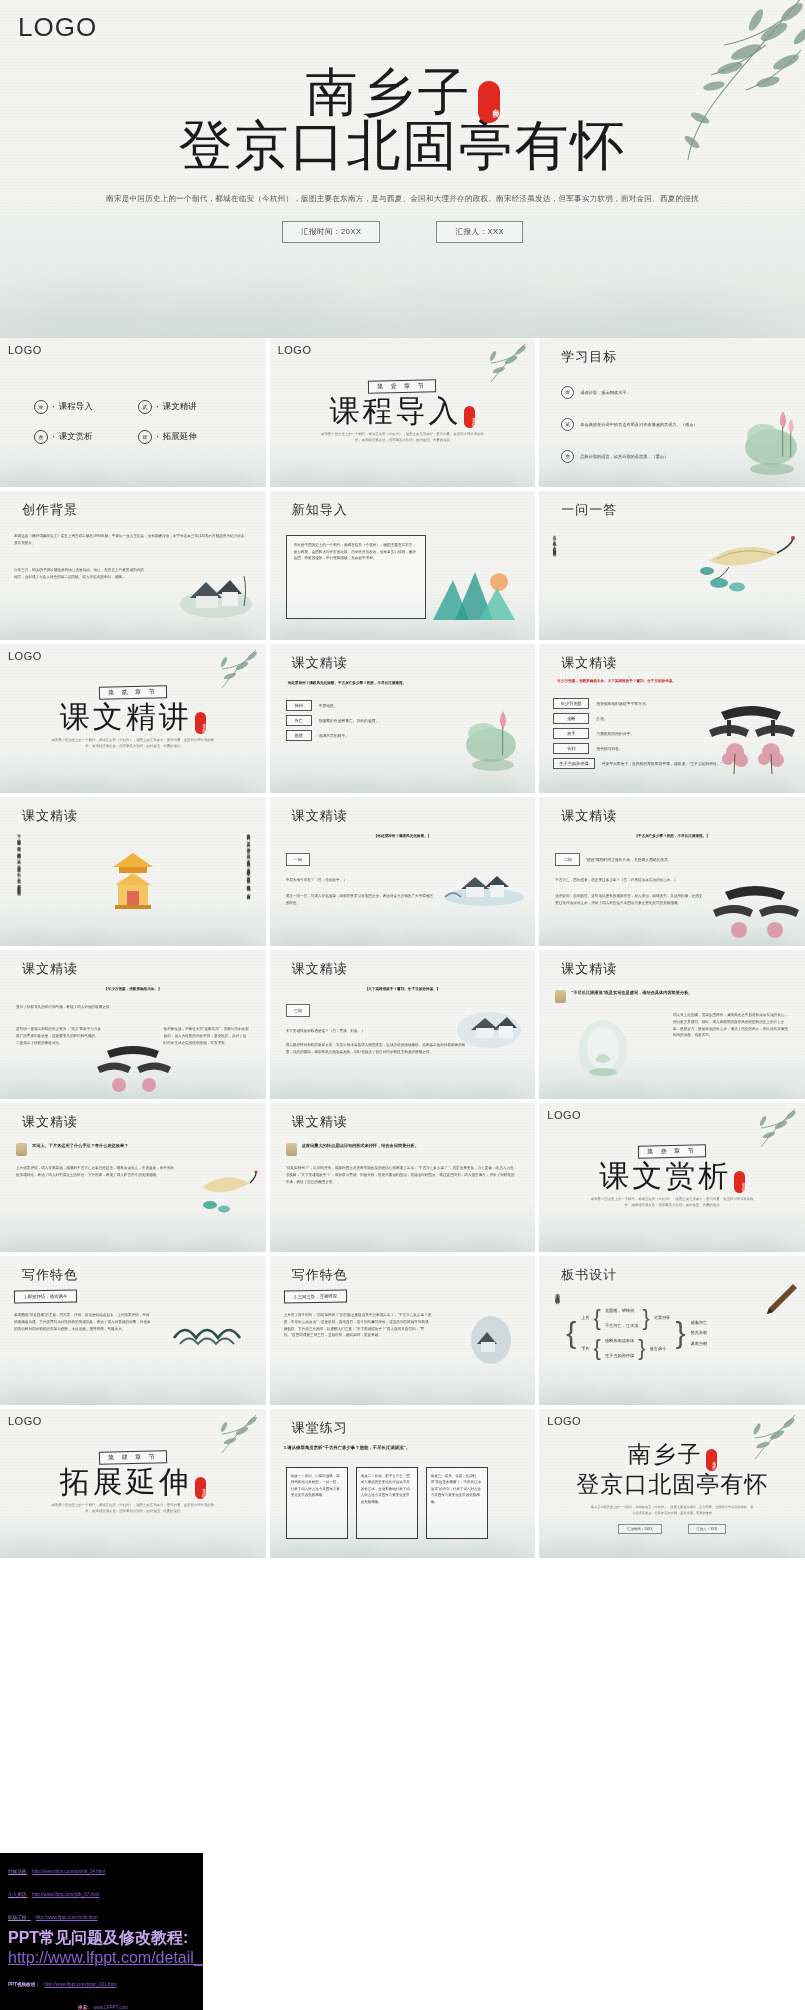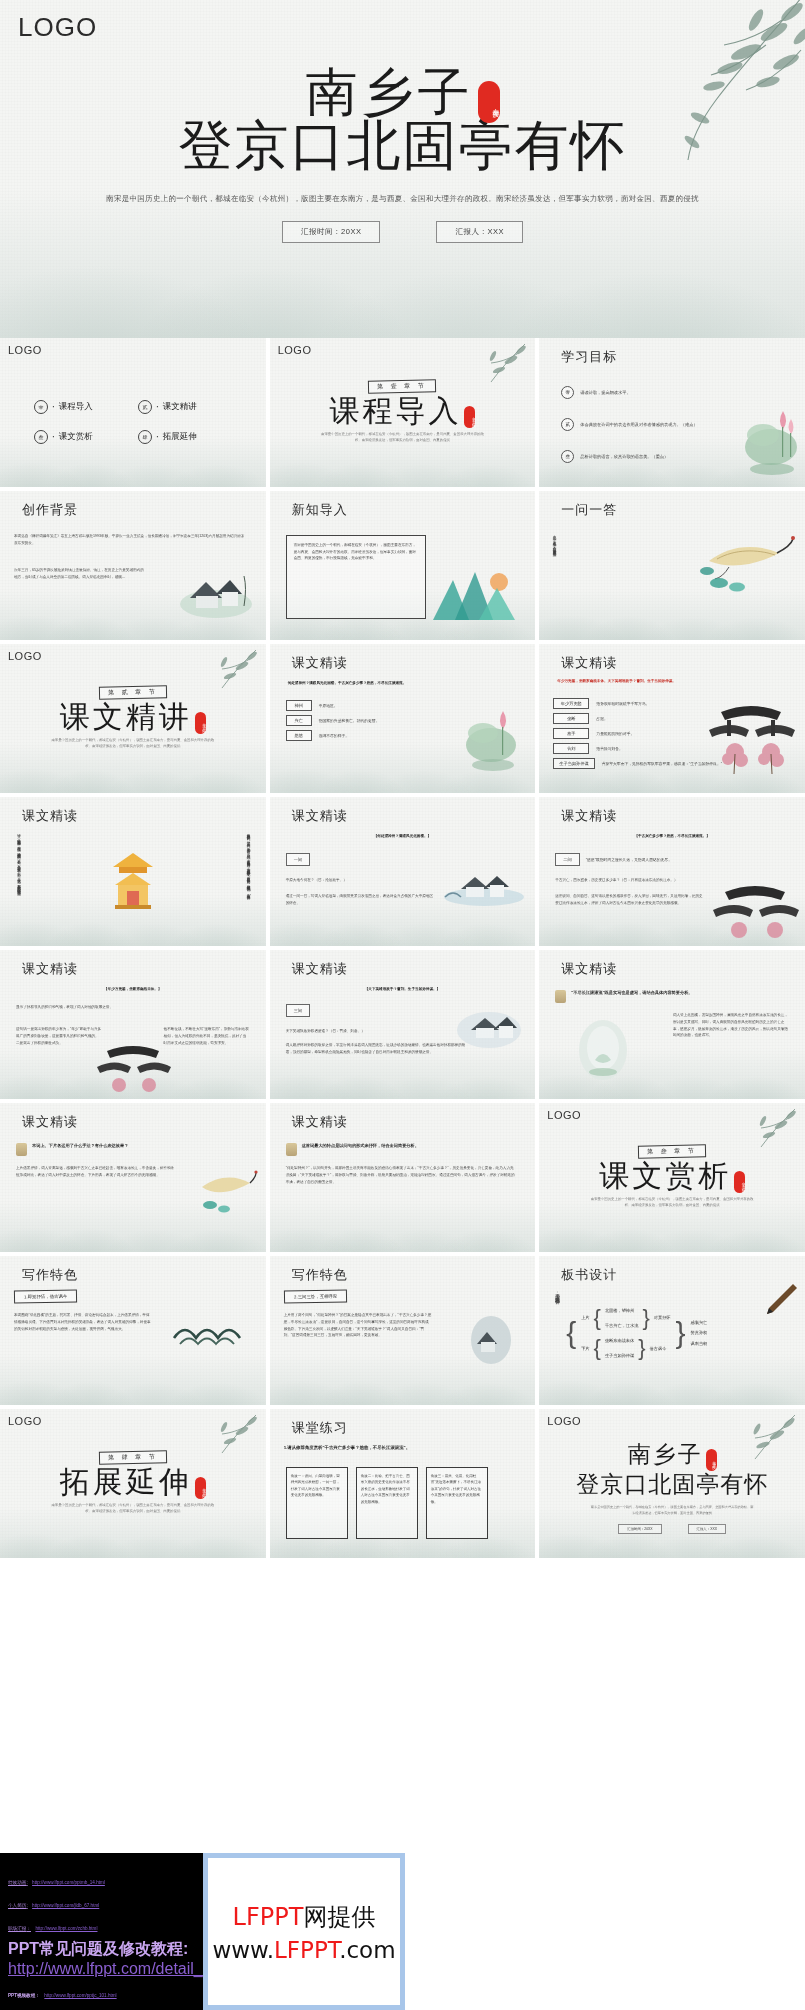--- a/index.html
+++ b/index.html
@@ -163,21 +163,21 @@
 
   
   .lotus, .mtn, .roof, .pavilion, .crane, .house, .ink-blob { position:absolute; }
 
   
   #footer {
     position:absolute; left:0; top:1853px; width:805px; height:157px;
     display:flex;
   }
   .foot-black {
-    width:203px; height:157px; background:#000; padding:17px 5px 0 8px;
+    width:203px; height:157px; background:#000; padding:6px 5px 0 8px;
   }
   .foot-black a, .foot-black span { font-size:4.6px; line-height:1.35; }
   .fl { margin-bottom:5px; white-space:nowrap; }
   .fl .lbl { color:#b089e0; text-decoration:underline; }
   .fl .url { color:#8a5fd0; text-decoration:underline; }
   .fl.block { white-space:normal; }
   .fl .lbl-plain { color:#c9a6f0; }
   .foot-center { text-align:center; margin-top:4px; }
   .foot-center .s { color:#d07fb0; text-decoration:underline; }
   .foot-center .u { color:#8a5fd0; text-decoration:underline; display:block; }
@@ -739,25 +739,15 @@
       <span class="lbl-plain" style="font-weight:bold;">PPT视频教程：</span>
       <span class="url">http://www.lfppt.com/pptjc_101.html</span>
     </div>
     <div class="foot-center">
       <span class="s" style="font-weight:bold;">搜索:</span>
       <span class="u" style="display:inline;">www.LFPPT.com</span>
       
     </div>
   </div>
 
-  <div class="foot-card">
-    <div class="foot-card-inner">
-      <div class="fc1">
-        <span class="red">LFPPT</span><span class="blk">网提供</span>
-      </div>
-      <div class="fc2">
-        <span class="blk">www.</span><span class="red">LFPPT</span><span class="blk">.com</span>
-      </div>
-    </div>
-  </div>
 
   <div class="foot-rest"></div>
 </div>
 
 </body></html>

